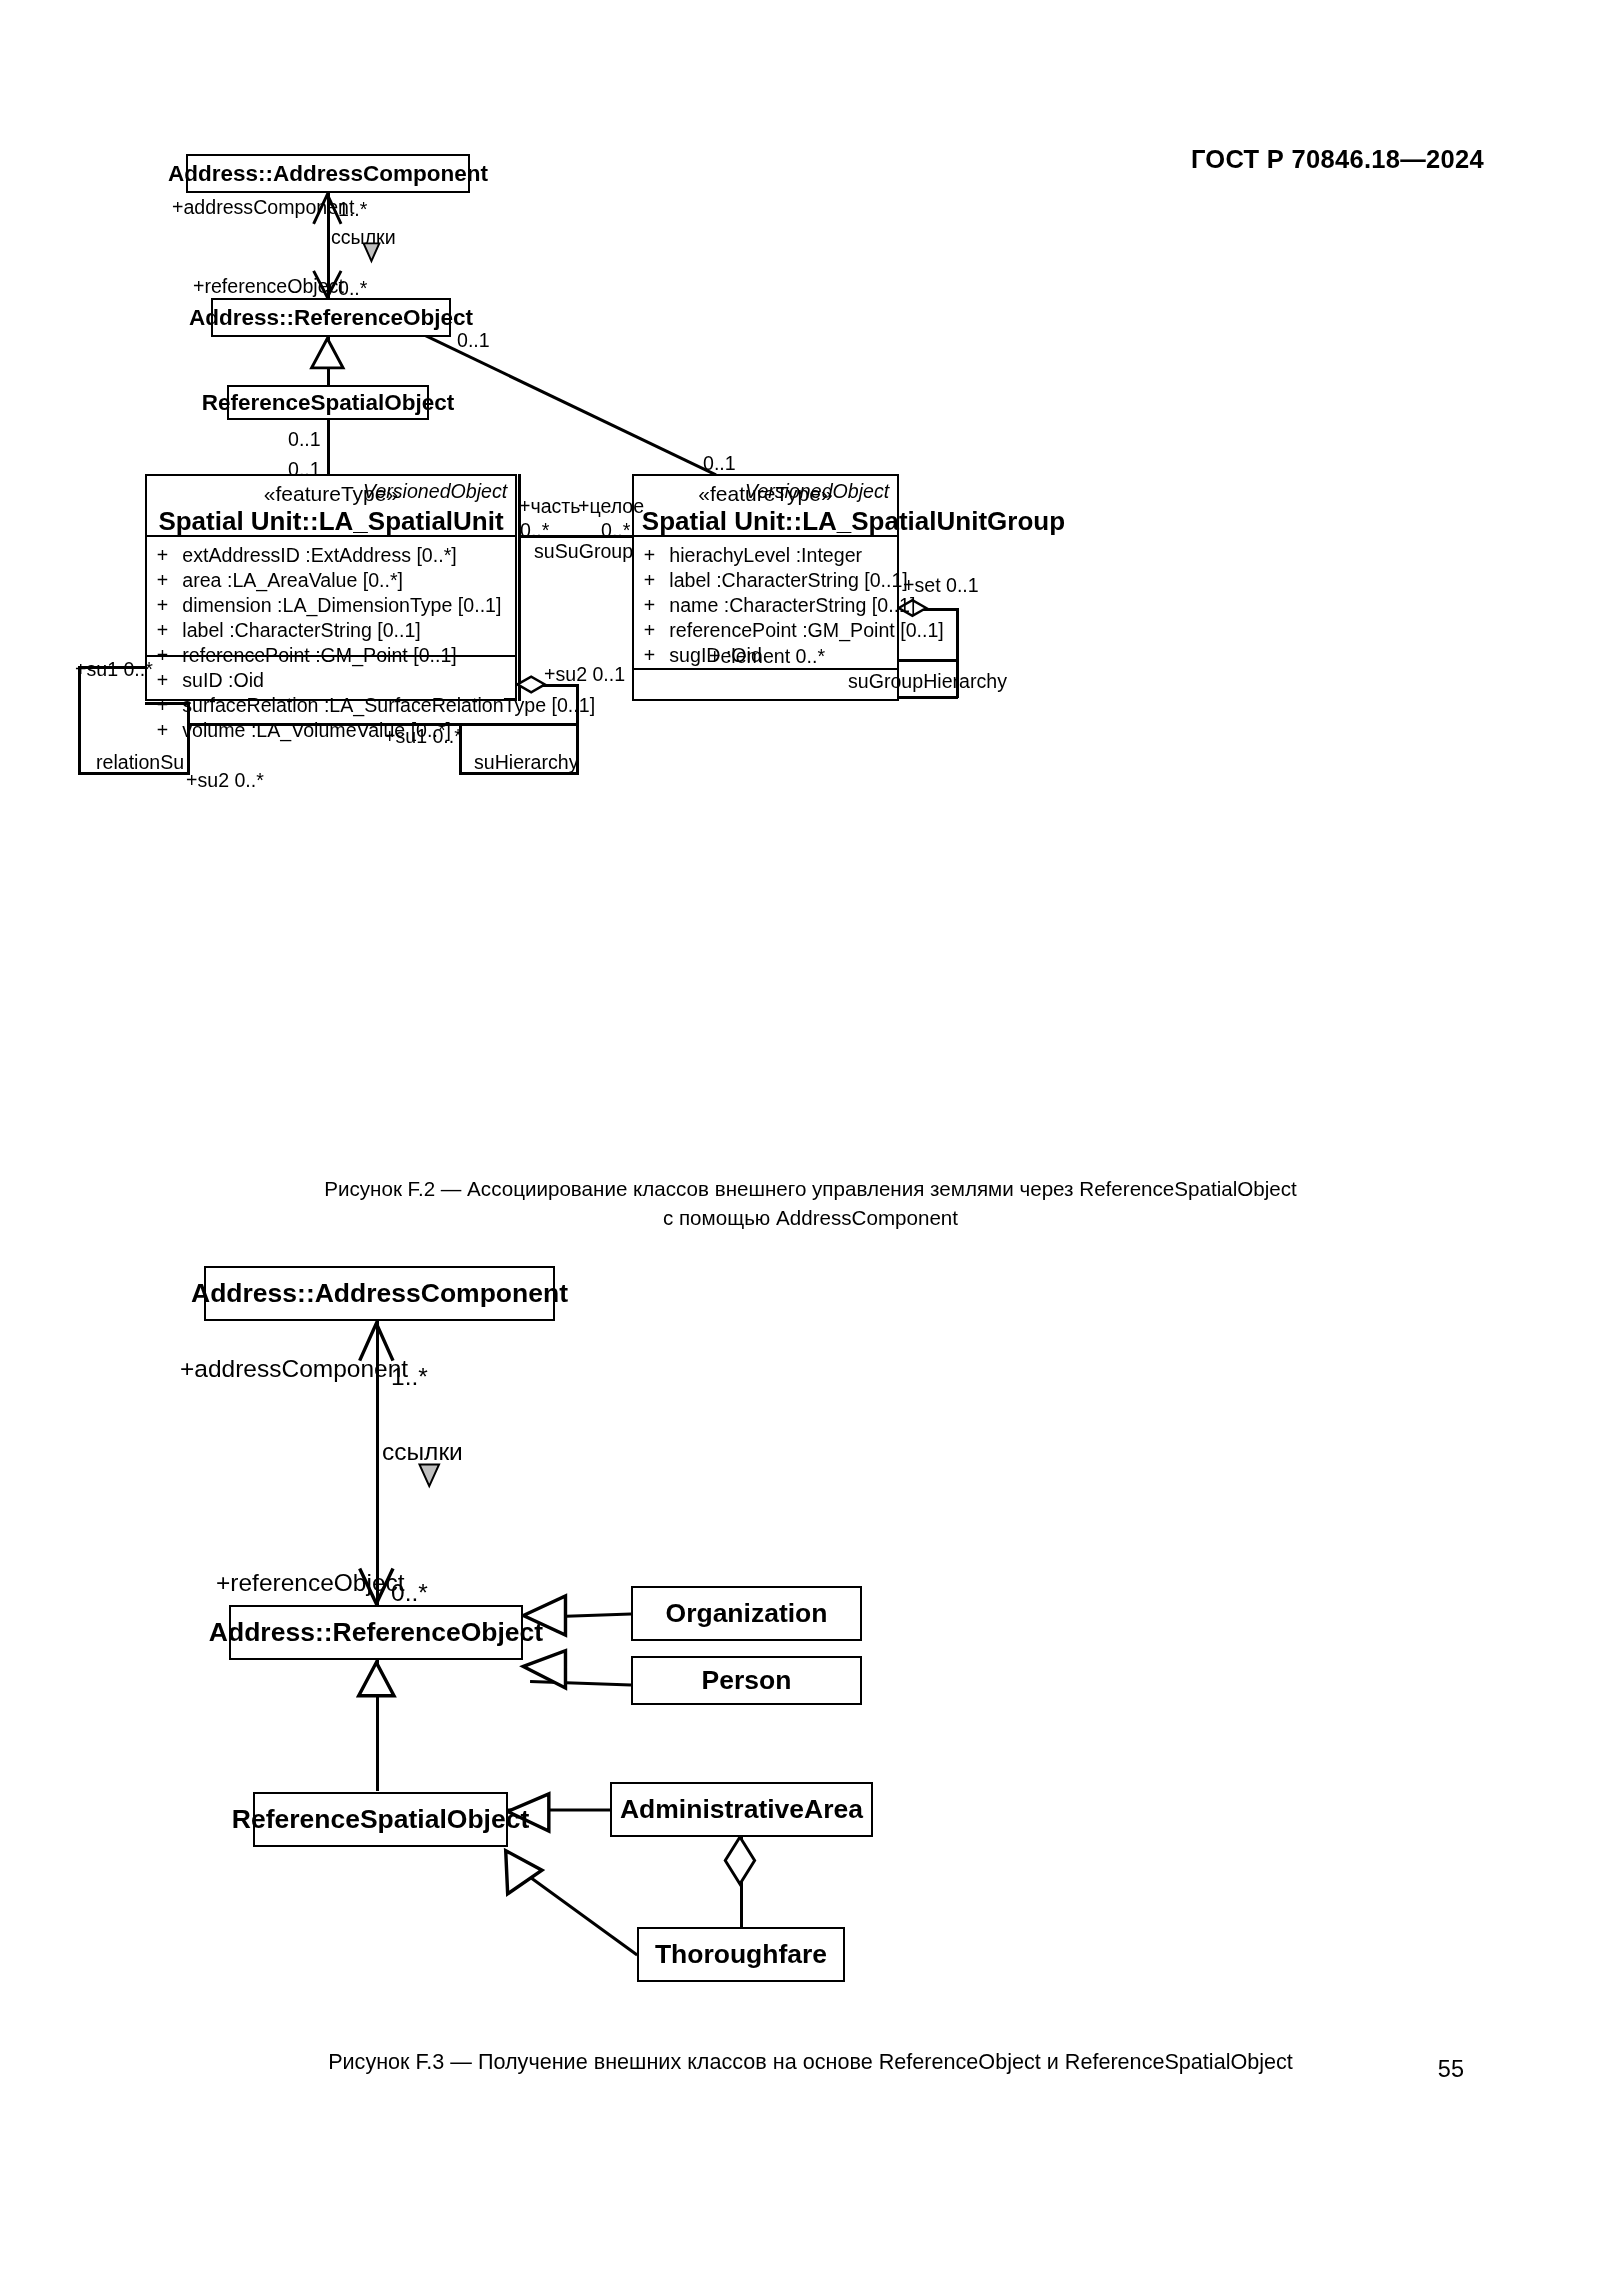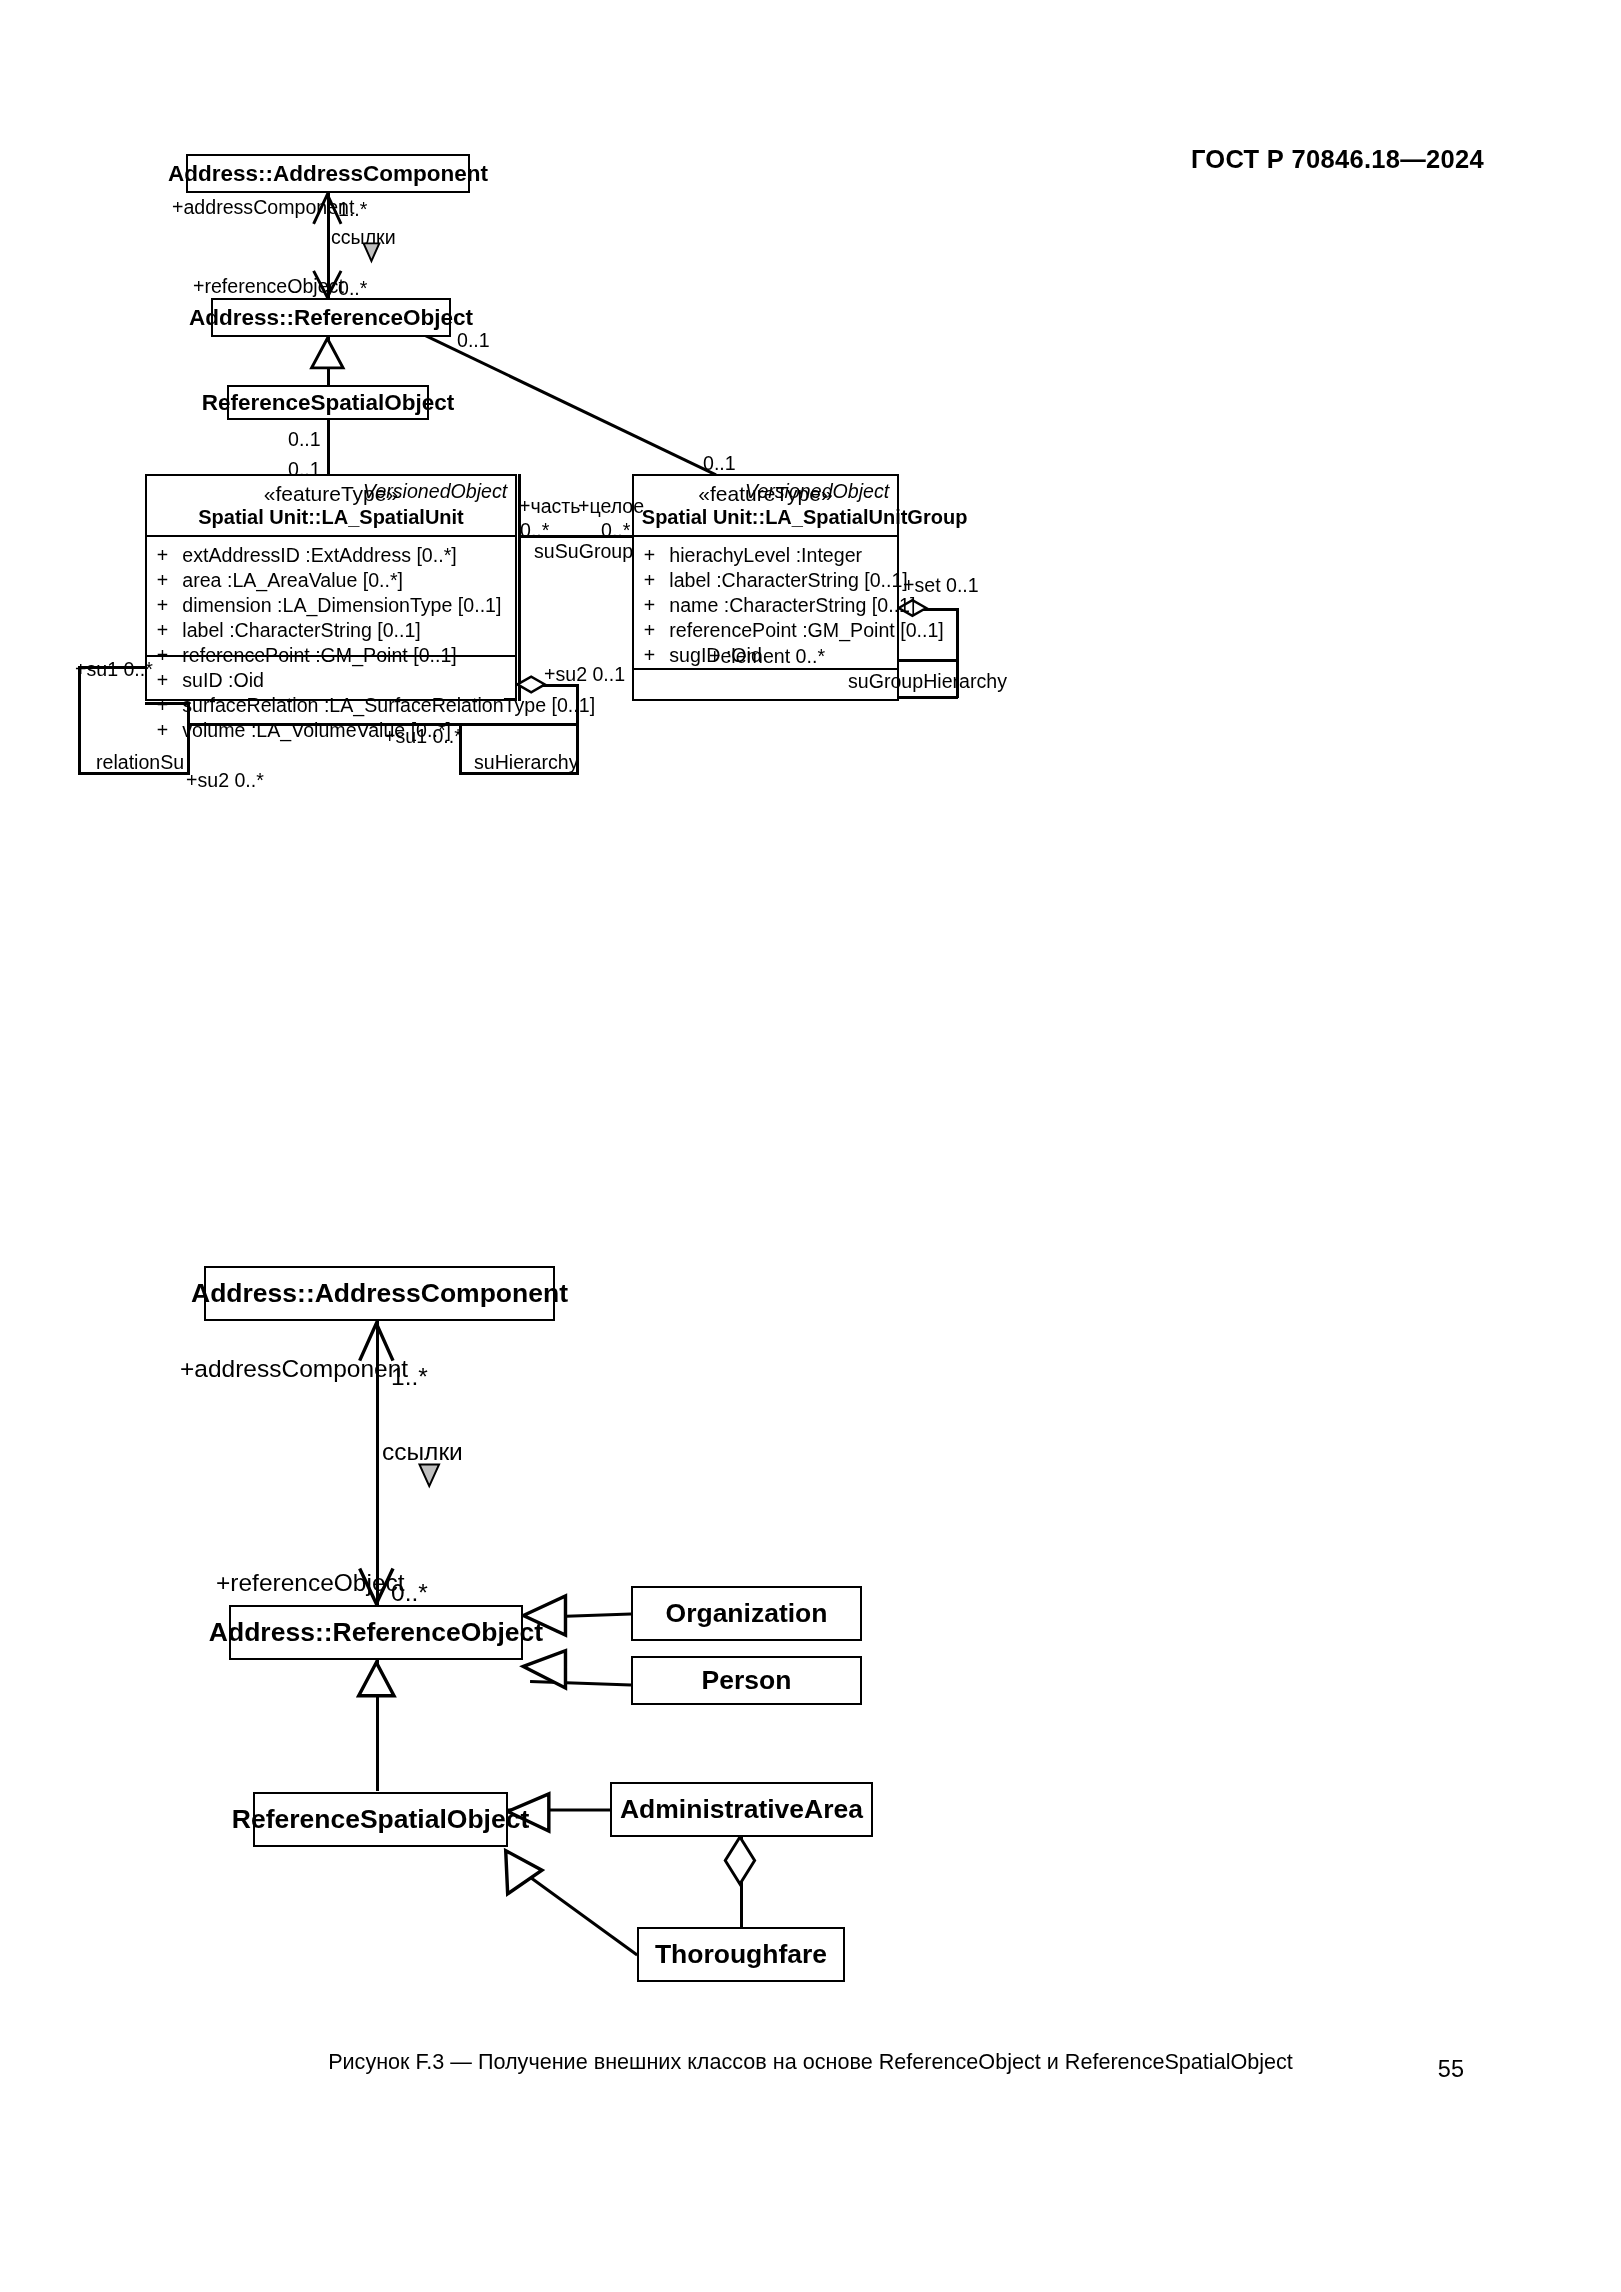--- a/index.html
+++ b/index.html
@@ -87,21 +87,21 @@
     font-weight: normal;
     font-size: 19.6px;
   }
   .uml-class .stereo {
     font-size: 21px;
     font-weight: normal;
     display: block;
     margin-top: 2px;
   }
   .uml-class .cname {
-    font-size: 20px;
+    font-size: 26px;
     font-weight: bold;
     display: block;
     white-space: nowrap;
   }
   .uml-class .attrs {
     box-sizing: border-box;
     padding: 5.9px 9.8px 7.8px 9.8px;
     font-size: 19.6px;
     line-height: 25px;
     border-bottom: 2.5px solid #000;
@@ -248,20 +248,24 @@
   <div class="lbl" style="left:520px; top:519px;">0..*</div>
   <div class="lbl" style="left:601px; top:519px;">0..*</div>
   <div class="lbl" style="left:534px; top:540px;">suSuGroup</div>
   <div class="lbl" style="left:75px; top:658px;">+su1 0..*</div>
   <div class="lbl" style="left:186px; top:725px;margin-top:44px;">+su2 0..*</div>
   <div class="lbl" style="left:384px; top:725px;">+su1 0..*</div>
   <div class="lbl" style="left:544px; top:663px;">+su2 0..1</div>
   <div class="lbl" style="left:709px; top:645px;">+element 0..*</div>
   <div class="lbl" style="left:903px; top:574px;">+set 0..1</div>
 
+  <div class="caption" style="top:1174px;">
+    <span>Рисунок F.2 — Ассоциирование классов внешнего управления землями через ReferenceSpatialObject</span>
+    <span>с помощью AddressComponent</span>
+  </div>
 
   <div class="uml-box" style="left:204px; top:1266px; width:351px; height:55px; font-size:26.5px;">
     <span>Address::AddressComponent</span>
   </div>
 
   <div class="uml-box" style="left:229px; top:1605px; width:294px; height:55px; font-size:26.5px;">
     <span>Address::ReferenceObject</span>
   </div>
 
   <div class="uml-box" style="left:253px; top:1792px; width:255px; height:55px; font-size:26.5px;">

